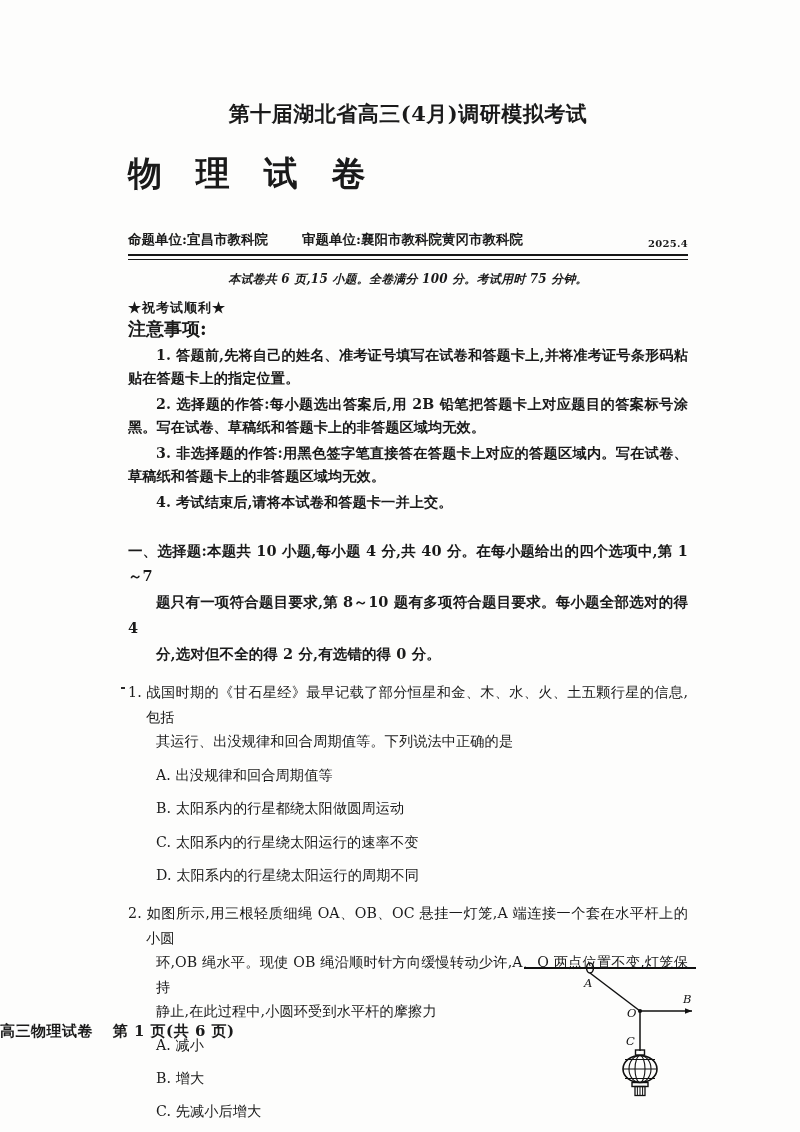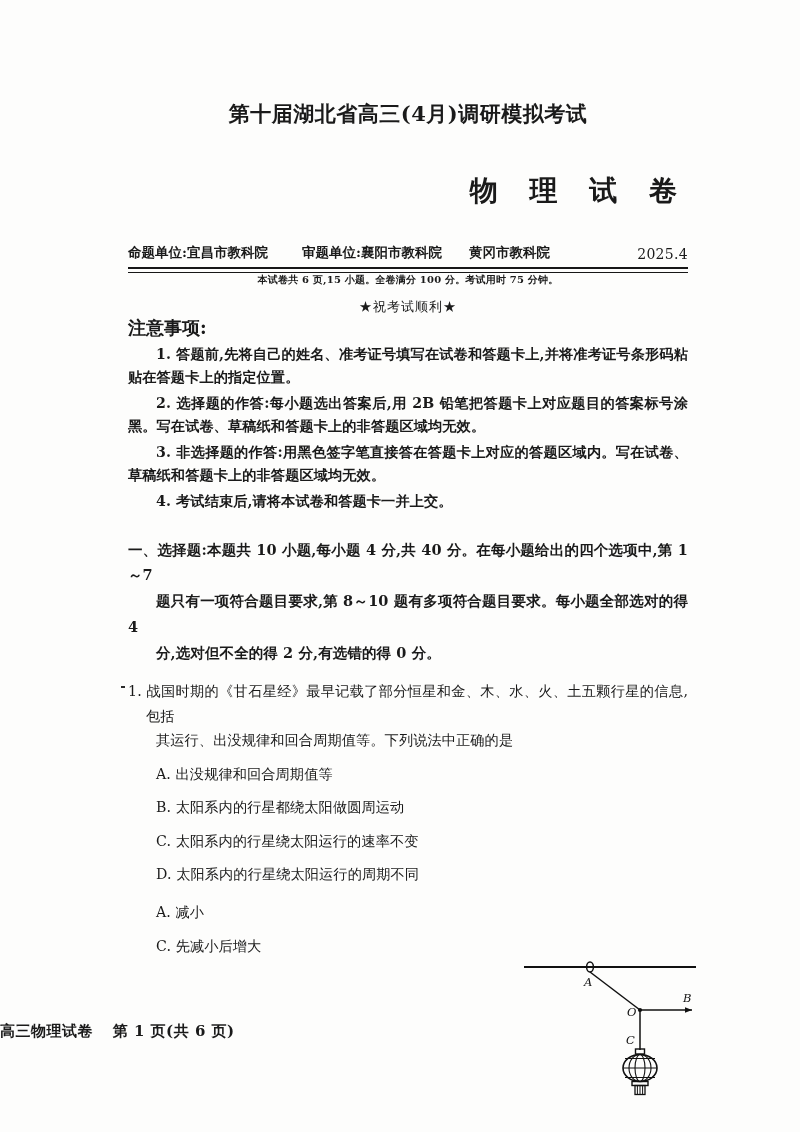--- a/index.html
+++ b/index.html
@@ -32,62 +32,63 @@
   
   .doc-title {
     text-align: center;
     font-size: 21px;
     font-weight: bold;
     letter-spacing: 0.5px;
     margin-top: 100px;
     font-family: "DejaVu Serif", "Liberation Serif", serif;
   }
   .doc-subtitle {
-    text-align: right;
-    font-size: 28px;
+    text-align: left;
+    font-size: 34px;
     font-weight: bold;
     letter-spacing: 11px;
-    margin-top: 44px;
+    margin-top: 23px;
     font-family: "DejaVu Serif", "Liberation Serif", serif;
   }
   .meta-row {
     display: flex;
     align-items: flex-end;
     font-size: 13.5px;
     font-weight: bold;
     margin-top: 34px;
     white-space: nowrap;
   }
   .meta-unit-1 { }
   .meta-unit-2 { margin-left: 34px; }
-  .meta-unit-3 { margin-left: 27px; }
+  .meta-unit-3 { margin-left: 0; }
   .meta-date {
     margin-left: auto;
-    font-weight: normal;
-    font-size: 14px;
+    font-weight: bold;
+    font-size: 10px;
     letter-spacing: 0.3px;
   }
   .double-rule {
     margin-top: 5px;
     border-top: 2.4px solid #171717;
     border-bottom: 1.1px solid #171717;
     height: 2.5px;
   }
 
   
   .exam-info {
     text-align: center;
-    font-size: 10px;
-    font-weight: bold;
+    font-size: 12px;
+    font-weight: bold;
+    margin-top: 11px;
     letter-spacing: 0.2px;
+    font-style: italic;
   }
   .wish {
-    text-align: center;
     font-size: 13px;
-    font-weight: normal;
+    font-weight: bold;
     margin-top: 11px;
     letter-spacing: 1px;
   }
 
   
   .notes-title {
     font-size: 18px;
     font-weight: bold;
     margin-top: 0;
   }
@@ -203,22 +204,28 @@
         <span>1. 战国时期的《甘石星经》最早记载了部分恒星和金、木、水、火、土五颗行星的信息,包括</span>
         <span class="cont">其运行、出没规律和回合周期值等。下列说法中正确的是</span>
       </div>
       <div class="opt">A. 出没规律和回合周期值等</div>
       <div class="opt">B. 太阳系内的行星都绕太阳做圆周运动</div>
       <div class="opt">C. 太阳系内的行星绕太阳运行的速率不变</div>
       <div class="opt">D. 太阳系内的行星绕太阳运行的周期不同</div>
     </div>
 
     <div class="question q2-wrap">
+      <div class="q-stem">
+        <span>2. 如图所示,用三根轻质细绳 OA、OB、OC 悬挂一灯笼,A 端连接一个套在水平杆上的小圆</span>
+        <span class="cont">环,OB 绳水平。现使 OB 绳沿顺时针方向缓慢转动少许,A、O 两点位置不变,灯笼保持</span>
+        <span class="cont">静止,在此过程中,小圆环受到水平杆的摩擦力</span>
+      </div>
       <div class="q2-options">
         <div class="opt">A. 减小</div>
+        <div class="opt">B. 增大</div>
         <div class="opt">C. 先减小后增大</div>
 
       </div>
 
       <div class="figure">
         <svg width="180" height="150" viewBox="0 0 180 150">
 
           <line x1="4" y1="9" x2="176" y2="9" stroke="#111" stroke-width="2.2"></line>
 
           <ellipse cx="70" cy="9" rx="3.4" ry="5" fill="none" stroke="#111" stroke-width="1.5"></ellipse>

